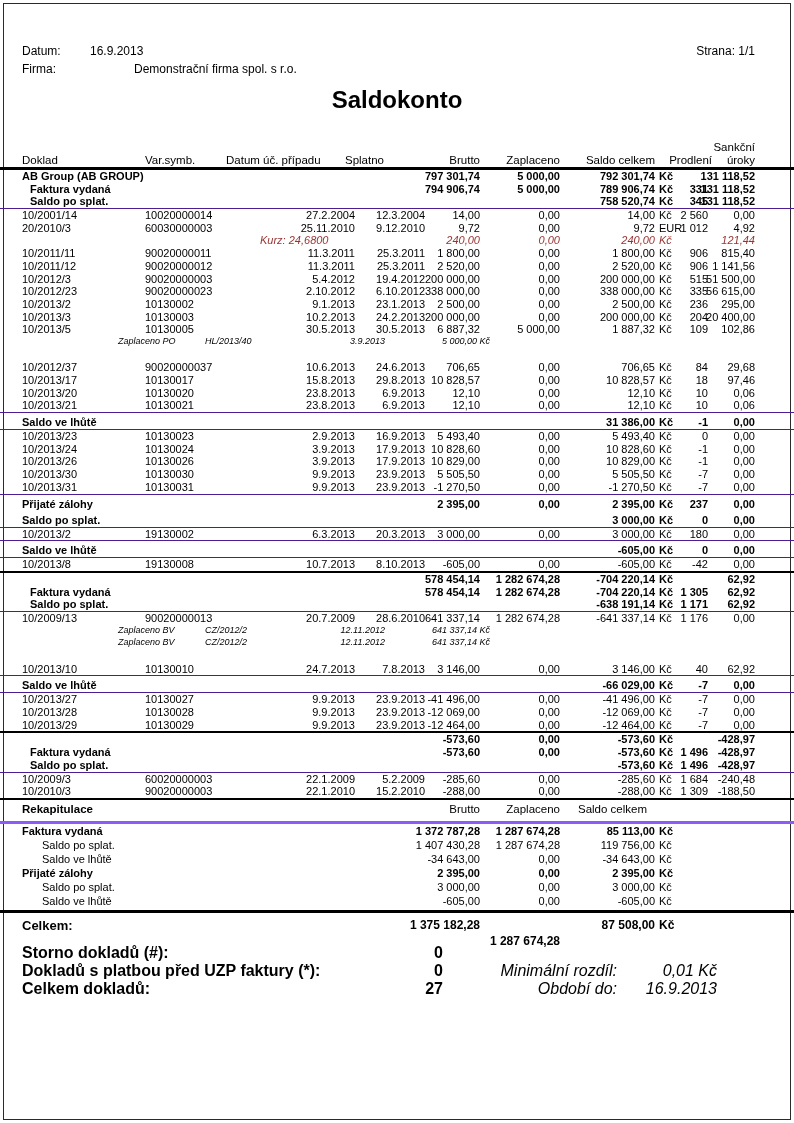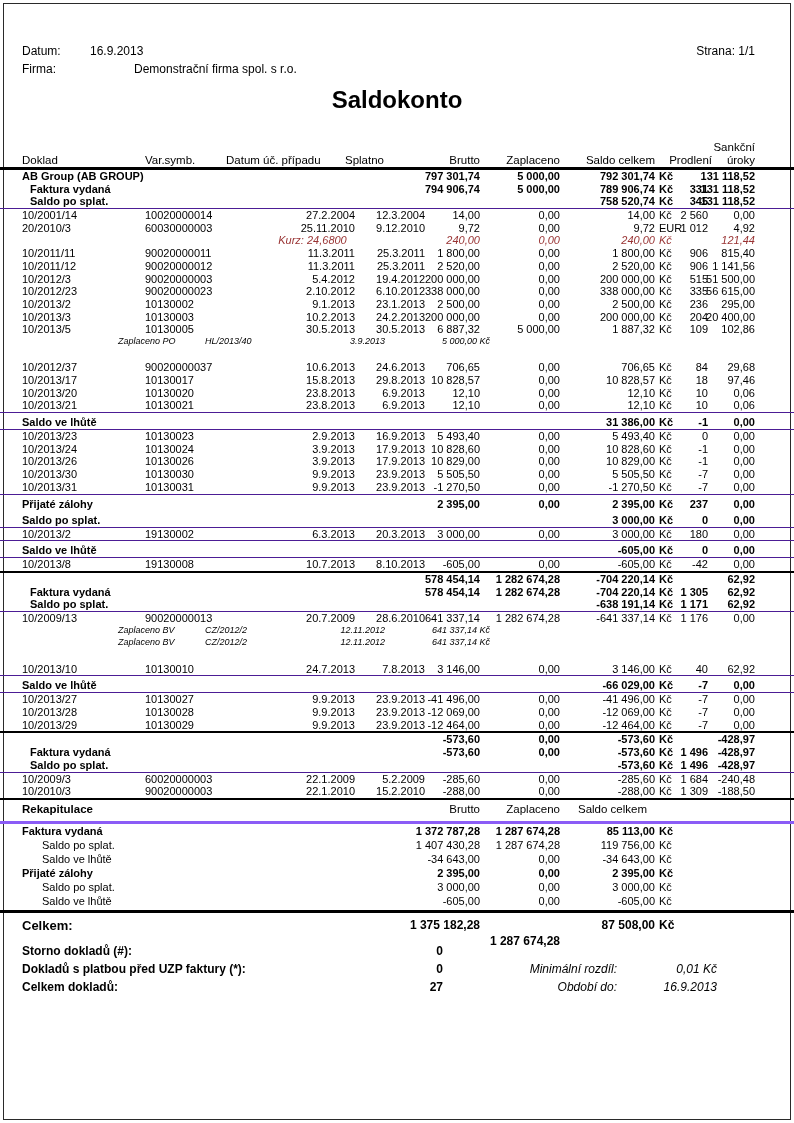--- a/index.html
+++ b/index.html
@@ -25,21 +25,21 @@
   .r-blank{height:12.7px;}
   .bt1{border-top:1px solid #4c1d95;}
   .bt2{border-top:2px solid #000;}
   .r-end{height:0;}
   
   .c-dok{left:22px;width:118px;text-align:left;}
   .c-lab{left:22px;width:360px;text-align:left;}
   .c-lab2{left:30px;width:360px;text-align:left;}
   .c-var{left:145px;width:105px;text-align:left;}
   .c-dat{left:250px;width:105px;text-align:right;}
-  .k-lab{left:260px;width:105px;text-align:center;}
+  .k-lab{left:260px;width:105px;text-align:left;}
   .c-spl{left:349px;width:76px;text-align:right;}
   .c-bru{left:378px;width:102px;text-align:right;}
   .c-zap{left:460px;width:100px;text-align:right;}
   .c-sal{left:543px;width:112px;text-align:right;}
   .c-men{left:659px;width:34px;text-align:left;}
   .c-pro{left:640px;width:68px;text-align:right;}
   .c-san{left:658px;width:97px;text-align:right;}
   .p-1{left:118px;width:95px;text-align:left;}
   .p-2{left:205px;width:95px;text-align:left;}
   .p-d{left:285px;width:100px;text-align:right;}
@@ -69,21 +69,21 @@
   .r-rlab{left:22px;}
   .r-rlab.ind{left:42px;}
   #rekap-rows{border-bottom:3px solid #000;padding-bottom:2px;}
   
   .celkem-row{position:relative;height:16px;padding-top:5px;font-weight:bold;}
   .celkem-row .cell{position:absolute;top:5px;}
   .celkem-label{left:22px;font-size:13px;}
   .celkem-l2{position:relative;height:14px;font-weight:bold;font-size:11px;}
   .celkem-l2 .cell{position:absolute;top:0;}
   #footer-rows{position:absolute;left:0;top:944px;width:794px;}
-  .frow{position:relative;height:18px;font-size:12px;padding-left:12px;}
+  .frow{position:relative;height:18px;font-size:16px;padding-left:12px;}
   .frow .cell{position:absolute;top:0;white-space:nowrap;}
   .f-lab{left:22px;font-weight:bold;}
   .f-val{left:383px;width:60px;text-align:right;font-weight:bold;}
   .f-ilab{left:480px;width:137px;text-align:right;font-style:italic;}
   .f-ival{left:617px;width:100px;text-align:right;font-style:italic;}
 </style>
 </head>
 <body>
 
 <div class="page-border"></div>

